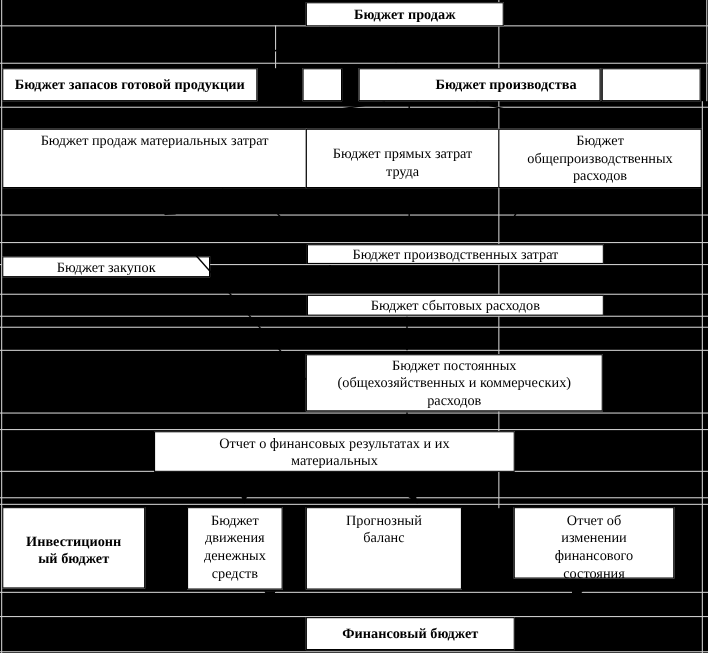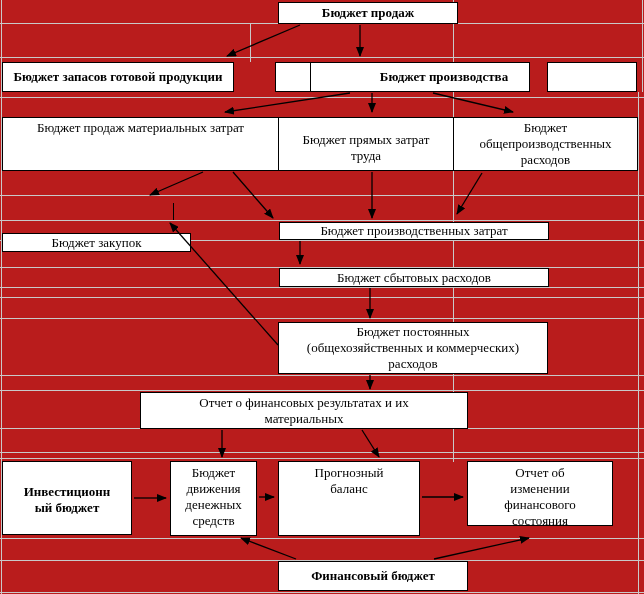--- a/index.html
+++ b/index.html
@@ -1,16 +1,16 @@
 <!DOCTYPE html>
 <html><head>
 <meta charset="utf-8">
 <style>
   html,body{margin:0;padding:0;background:#ffffff;}
-  .canvas{position:relative;width:644px;height:594px;background:#b91c1c;
+  .canvas{position:relative;width:644px;height:594px;background:#000000;
           font-family:"Liberation Serif","DejaVu Serif",serif;color:#000;overflow:hidden;}
   .gl{position:absolute;background:#c9c9c9;}
   .box{position:absolute;box-sizing:border-box;border:1px solid #000;background:#fff;
        display:flex;flex-direction:column;align-items:center;text-align:center;
        font-size:13px;line-height:16px;padding-top:1px;z-index:2;}
   .box span{display:block;white-space:nowrap;}
   .vcenter{justify-content:center;padding-top:0;}
   .bold{font-weight:bold;}
   .divider{position:absolute;background:#000;z-index:3;}
   svg.arrows{position:absolute;left:0;top:0;z-index:4;pointer-events:none;}
@@ -48,21 +48,21 @@
   </div>
 
   <div class="box vcenter bold" style="left:278px;top:2px;width:180px;height:22px;">
     <span>Бюджет продаж</span>
   </div>
 
   <div class="box vcenter bold" style="left:2px;top:62px;width:232px;height:30px;">
     <span>Бюджет запасов готовой продукции</span>
   </div>
   <div class="box" style="left:275px;top:62px;width:36px;height:30px;"></div>
-  <div class="box vcenter bold" style="left:310px;top:62px;width:220px;height:30px;padding-left:48px;">
+  <div class="box vcenter bold" style="left:326px;top:62px;width:220px;height:30px;padding-left:48px;">
     <span>Бюджет производства</span>
   </div>
   <div class="box" style="left:547px;top:62px;width:90px;height:30px;"></div>
 
   <div class="box" style="left:2px;top:117px;width:277px;height:54px;padding-top:2px;">
     <span>Бюджет продаж материальных затрат</span>
   </div>
   <div class="box" style="left:278px;top:117px;width:176px;height:54px;padding-top:14px;">
     <span>Бюджет прямых затрат</span>
     <span>труда</span>

